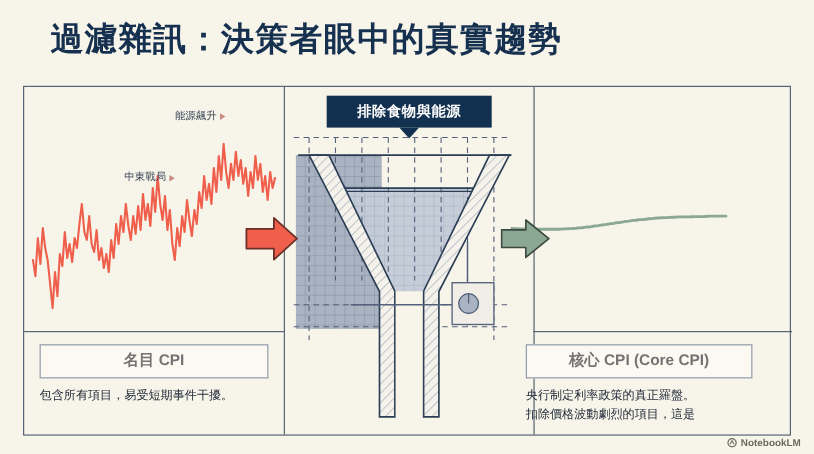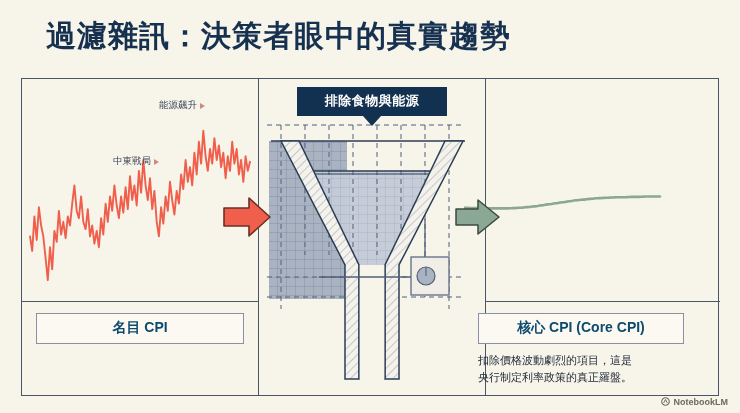--- a/index.html
+++ b/index.html
@@ -107,21 +107,21 @@
     top: 222px;
     width: 100%;
     height: 96px;
     box-sizing: border-box;
     padding: 12px 14px 0 14px;
   }
   .label-chip {
     border: 1.5px solid #8892a4;
     background: #fbf9f2;
     text-align: center;
-    color: #0c4a6e;
+    color: #737373;
     font-weight: bold;
     font-size: 14px;
     padding: 5px 4px 6px 4px;
     box-sizing: border-box;
   }
   .label-caption {
     margin-top: 8px;
     font-size: 11px;
     color: #222b38;
     line-height: 17px;
@@ -164,21 +164,21 @@
   }
   #arrow-red   { left: 222px; top: 196px; }
   #arrow-green { left: 455px; top: 198px; }
 
   
   #watermark {
     position: absolute;
     right: 12px;
     bottom: 6px;
     display: flex;
-    align-items: flex-start;
+    align-items: flex-end;
     gap: 4px;
     font-size: 9px;
     color: #6d6a60;
     font-weight: bold;
   }
   #watermark .wm-icon {
     display: inline-block;
     width: 9px; height: 9px;
   }
 </style>
@@ -209,20 +209,21 @@
         </div>
 
         <div class="annot" id="annot-war">
           <span>中東戰局</span>
           <span class="tri"></span>
         </div>
       </div>
 
       <div class="label-block" id="label-left">
         <div class="label-chip">名目 CPI</div>
+        <div class="label-caption">包含所有項目，易受短期事件干擾。</div>
       </div>
     </div>
 
     <div class="panel" id="panel-center">
 
       <svg id="svg-funnel" width="226" height="318" style="position:absolute;left:0;top:0;">
         <defs>
           <pattern id="gridFill" width="9" height="9" patternUnits="userSpaceOnUse">
             <rect width="9" height="9" fill="#a9b3c2"></rect>
             <path d="M9 0 L0 0 L0 9" fill="none" stroke="#7f8a9b" stroke-width="0.8"></path>
@@ -290,22 +291,22 @@
 
       <div class="chart-area">
         <svg class="chart-svg" id="svg-right" width="234" height="222">
           <polyline id="right-line" fill="none" stroke="#8aa894" stroke-width="2.6" stroke-linejoin="round" stroke-linecap="round" points="-6.0,128.4 -4.7,128.4 -3.5,128.5 -2.2,128.6 -0.9,128.7 0.3,128.7 1.6,128.7 2.8,128.8 4.1,128.9 5.4,129.0 6.6,129.0 7.9,129.1 9.1,129.1 10.4,129.1 11.7,129.1 12.9,129.1 14.2,129.1 15.5,129.1 16.7,129.1 18.0,129.2 19.3,129.3 20.5,129.4 21.8,129.4 23.0,129.4 24.3,129.4 25.6,129.4 26.8,129.4 28.1,129.4 29.3,129.4 30.6,129.4 31.9,129.4 33.1,129.4 34.4,129.4 35.7,129.4 36.9,129.4 38.2,129.4 39.5,129.4 40.7,129.4 42.0,129.4 43.2,129.4 44.5,129.4 45.8,129.3 47.0,129.2 48.3,129.1 49.6,129.1 50.8,129.1 52.1,129.0 53.3,128.9 54.6,128.8 55.9,128.8 57.1,128.7 58.4,128.6 59.7,128.5 60.9,128.3 62.2,128.1 63.4,128.1 64.7,128.0 66.0,127.9 67.2,127.7 68.5,127.5 69.8,127.4 71.0,127.4 72.3,127.2 73.5,127.0 74.8,126.7 76.1,126.5 77.3,126.4 78.6,126.3 79.8,126.1 81.1,125.8 82.4,125.6 83.6,125.4 84.9,125.3 86.2,125.2 87.4,125.0 88.7,124.7 89.9,124.5 91.2,124.3 92.5,124.3 93.7,124.1 95.0,123.8 96.3,123.5 97.5,123.4 98.8,123.3 100.1,123.2 101.3,122.9 102.6,122.7 103.8,122.4 105.1,122.3 106.4,122.2 107.6,122.0 108.9,121.8 110.1,121.5 111.4,121.3 112.7,121.3 113.9,121.2 115.2,121.0 116.5,120.8 117.7,120.7 119.0,120.6 120.3,120.6 121.5,120.4 122.8,120.3 124.0,120.1 125.3,119.9 126.6,119.9 127.8,119.8 129.1,119.7 130.4,119.5 131.6,119.3 132.9,119.2 134.1,119.2 135.4,119.1 136.7,119.1 137.9,119.0 139.2,118.9 140.4,118.9 141.7,118.8 143.0,118.8 144.2,118.7 145.5,118.6 146.8,118.5 148.0,118.5 149.3,118.5 150.6,118.4 151.8,118.3 153.1,118.2 154.3,118.2 155.6,118.2 156.9,118.2 158.1,118.2 159.4,118.2 160.6,118.2 161.9,118.2 163.2,118.1 164.4,118.0 165.7,118.0 167.0,117.9 168.2,117.9 169.5,117.9 170.8,117.9 172.0,117.9 173.3,117.9 174.5,117.9 175.8,117.9 177.1,117.8 178.3,117.7 179.6,117.6 180.9,117.5 182.1,117.5 183.4,117.5 184.6,117.5 185.9,117.5 187.2,117.5 188.4,117.5 189.7,117.5 190.9,117.5 192.2,117.5 193.5,117.5 194.7,117.5 196.0,117.5"></polyline>
         </svg>
       </div>
 
       <div class="label-block" id="label-right">
         <div class="label-chip">核心 CPI (Core CPI)</div>
         <div class="label-caption">
+          <div>央行制定利率政策的真正羅盤。</div>
           <div>扣除價格波動劇烈的項目，這是</div>
-          <div>央行制定利率政策的真正羅盤。</div>
         </div>
       </div>
     </div>
 
   </div>
 
   <svg class="arrow" id="arrow-red" width="50" height="42">
     <polygon points="2,12 27,12 27,2 48,21 27,40 27,30 2,30" fill="#ef5f4c" stroke="#6b2f28" stroke-width="1.6" stroke-linejoin="round"></polygon>
   </svg>
 

